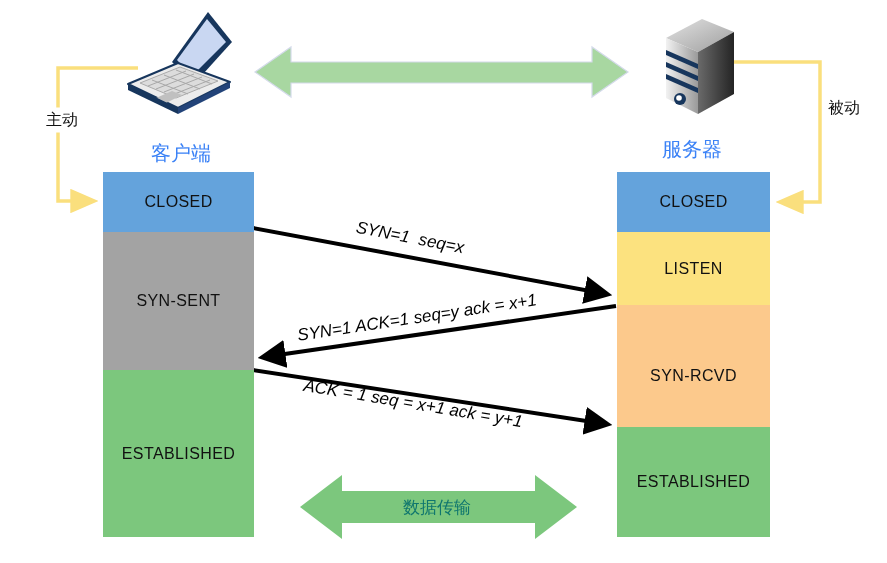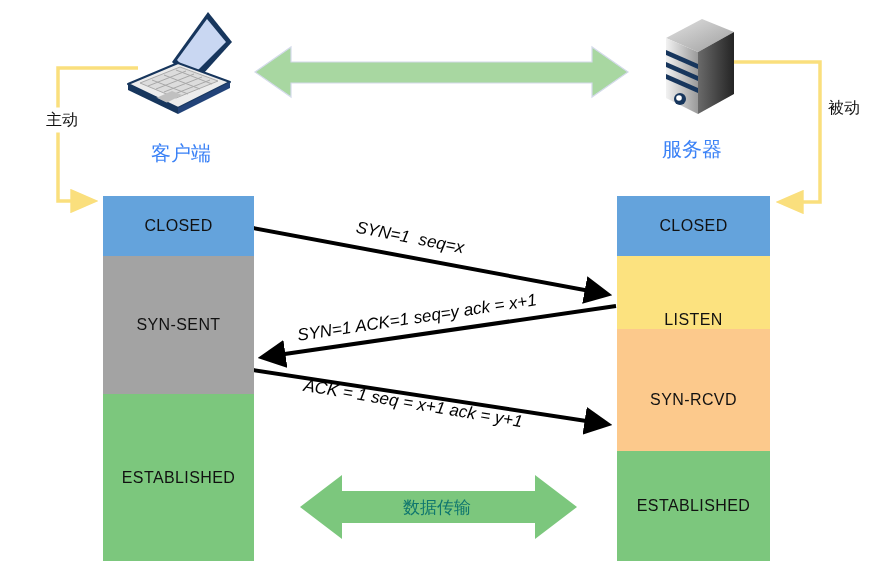--- a/index.html
+++ b/index.html
@@ -5,21 +5,21 @@
   html,body{margin:0;padding:0;background:#fff;}
   #canvas{
     position:relative;width:887px;height:563px;background:#ffffff;
     font-family:"Liberation Sans","DejaVu Sans",sans-serif;overflow:hidden;
   }
   .abs{position:absolute;}
   svg{display:block;}
   #overlay{position:absolute;left:0;top:0;width:887px;height:563px;pointer-events:none;}
   .state-box{
     position:absolute;display:flex;align-items:center;justify-content:center;
-    font-size:16px;color:#111;letter-spacing:.4px;margin-top:24px;
+    font-size:16px;color:#111;letter-spacing:.4px;
   }
   .col-left{left:103px;width:151px;}
   .col-right{left:617px;width:153px;}
   .device-label{
     position:absolute;transform:translate(-50%,-50%);
     font-size:20px;color:#3b82f6;white-space:nowrap;margin-top:25px;
   }
   .role-label{
     position:absolute;transform:translate(-50%,-50%);
     font-size:16px;color:#111;white-space:nowrap;background:#fff;padding:2px 3px;
@@ -119,21 +119,21 @@
     </div>
     <div class="state-box col-left" style="top: 370px; height: 167px; background: rgb(124, 199, 125);">
       <span>ESTABLISHED</span>
     </div>
   </div>
 
   <div>
     <div class="state-box col-right" style="top: 172px; height: 60px; background: rgb(100, 163, 220);">
       <span>CLOSED</span>
     </div>
-    <div class="state-box col-right" style="top: 232px; height: 73px; background: rgb(252, 226, 127); align-items: flex-end;">
+    <div class="state-box col-right" style="top: 232px; height: 73px; background: rgb(252, 226, 127);">
       <span>LISTEN</span>
     </div>
     <div class="state-box col-right" style="top: 305px; height: 142px; background: rgb(252, 201, 140);">
       <span>SYN-RCVD</span>
     </div>
     <div class="state-box col-right" style="top: 427px; height: 110px; background: rgb(124, 199, 125);">
       <span>ESTABLISHED</span>
     </div>
   </div>
 

